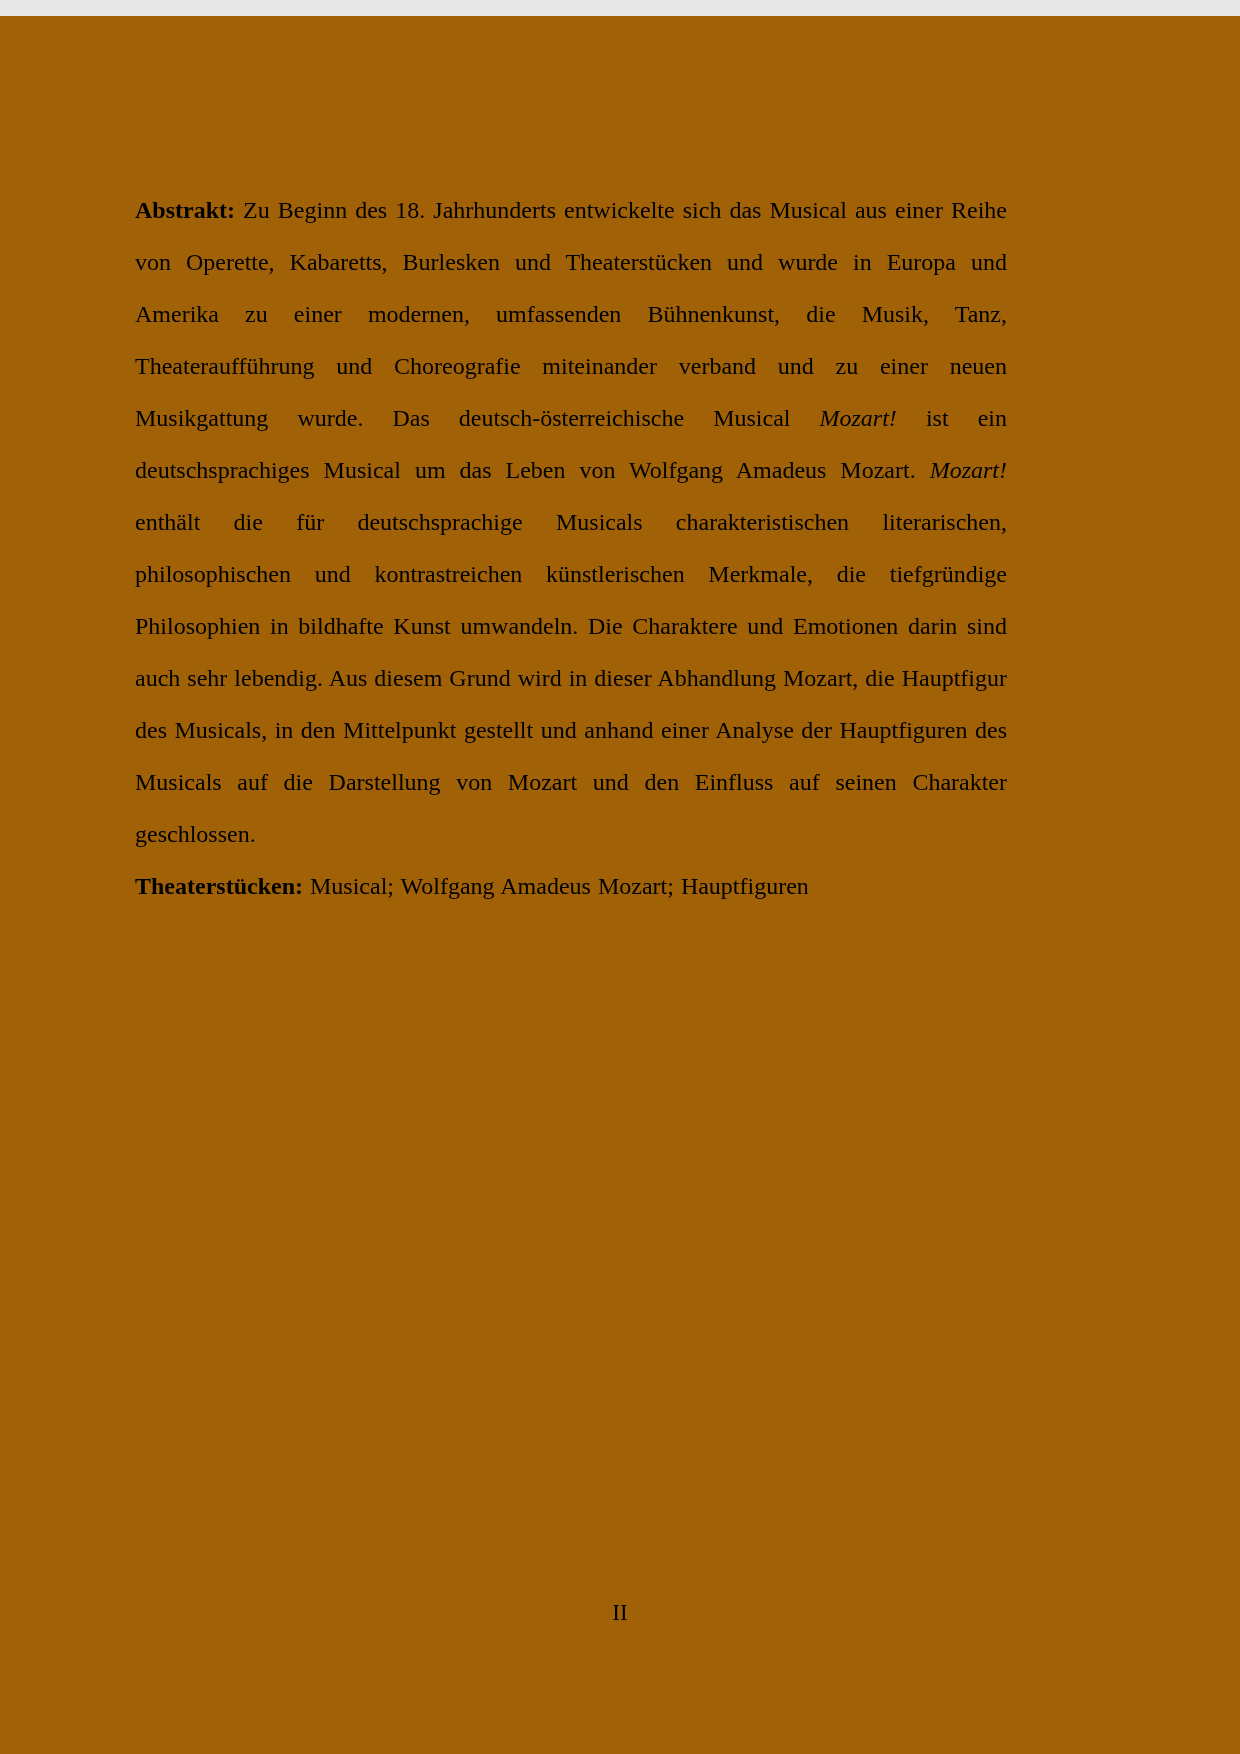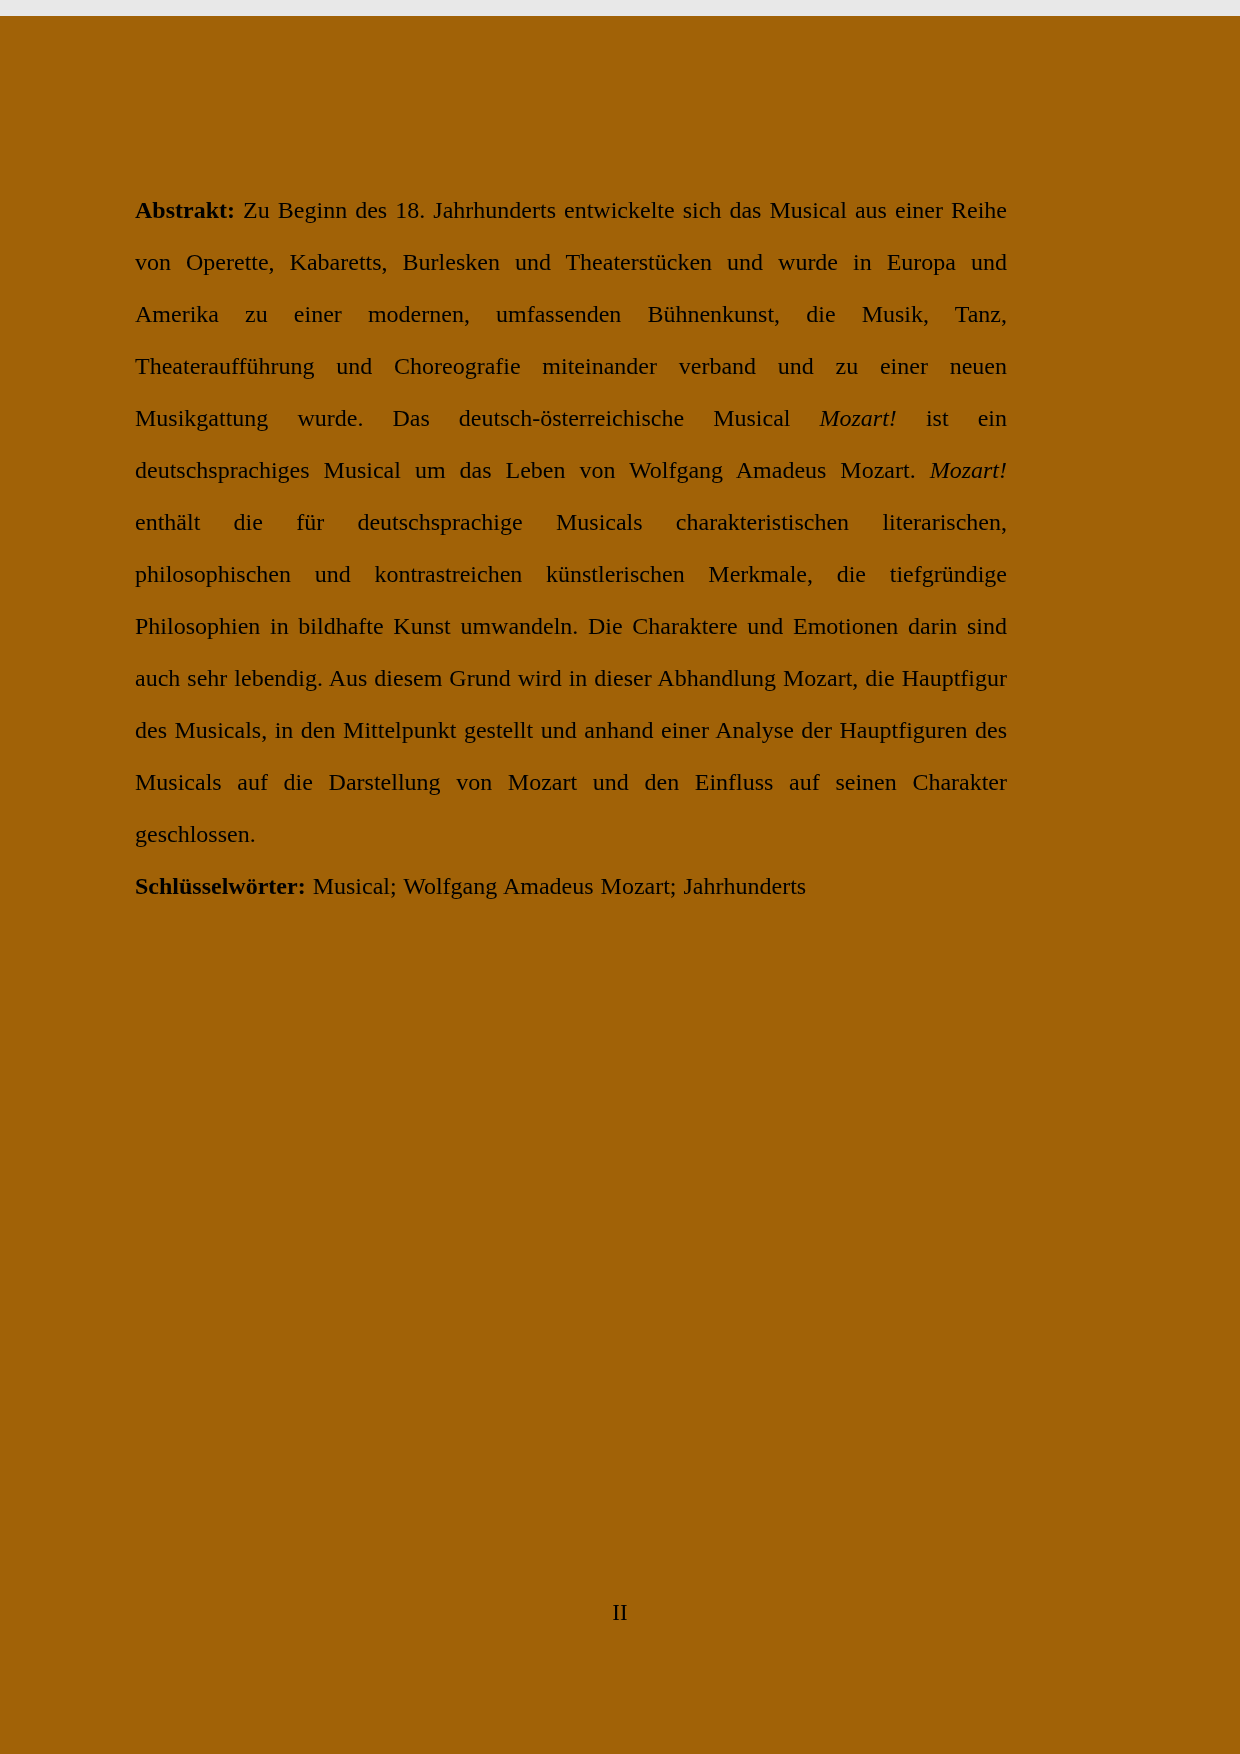--- a/index.html
+++ b/index.html
@@ -48,16 +48,16 @@
     color: #000000;
     font-family: "Liberation Serif", "DejaVu Serif", serif;
   }
 </style>
 </head>
 <body>
 
 <div class="page">
   <div class="content">
     <p class="para justified"><strong>Abstrakt:</strong><span> Zu Beginn des 18. Jahrhunderts entwickelte sich das Musical aus einer Reihe von Operette, Kabaretts, Burlesken und Theaterstücken und wurde in Europa und Amerika zu einer modernen, umfassenden Bühnenkunst, die Musik, Tanz, Theateraufführung und Choreografie miteinander verband und zu einer neuen Musikgattung wurde. Das deutsch-österreichische Musical </span><em>Mozart!</em><span> ist ein deutschsprachiges Musical um das Leben von Wolfgang Amadeus Mozart. </span><em>Mozart!</em><span> enthält die für deutschsprachige Musicals charakteristischen literarischen, philosophischen und kontrastreichen künstlerischen Merkmale, die tiefgründige Philosophien in bildhafte Kunst umwandeln. Die Charaktere und Emotionen darin sind auch sehr lebendig. Aus diesem Grund wird in dieser Abhandlung Mozart, die Hauptfigur des Musicals, in den Mittelpunkt gestellt und anhand einer Analyse der Hauptfiguren des Musicals auf die Darstellung von Mozart und den Einfluss auf seinen Charakter geschlossen.</span></p>
-    <p class="para"><strong>Schlüsselwörter:</strong><span> Musical; Wolfgang Amadeus Mozart; Jahrhunderts</span></p>
+    <p class="para"><strong>Theaterstücken:</strong><span> Musical; Wolfgang Amadeus Mozart; Hauptfiguren</span></p>
   </div>
   <div class="footer-pagenum">II</div>
 </div>
 
 </body></html>

